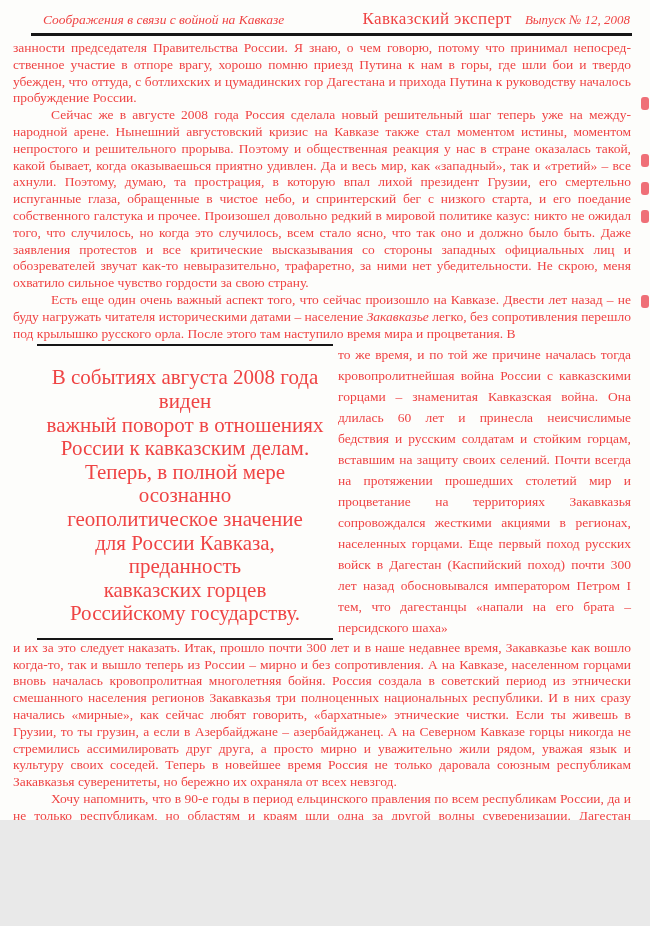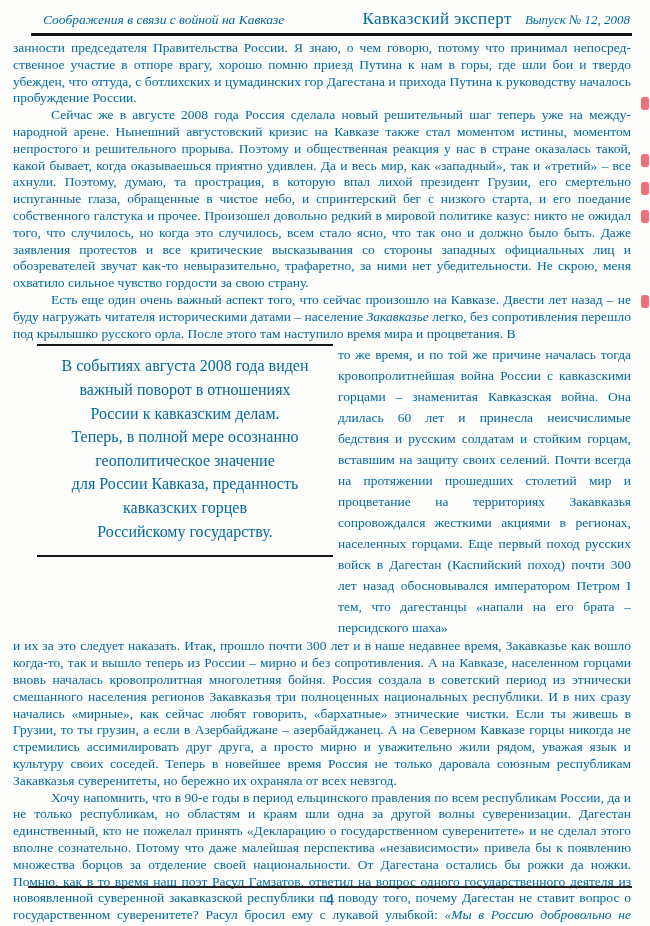--- a/index.html
+++ b/index.html
@@ -1,22 +1,22 @@
 <!DOCTYPE html>
 <html><head>
 <meta charset="utf-8">
 <style>
   html,body{margin:0;padding:0;background:#e9e9e9;}
   .page{
     position:relative;
-    width:650px;height:926px;
+    width:650px;height:820px;
     background:#fdfdfb;
     overflow:hidden;
     font-family:"Liberation Serif","DejaVu Serif",serif;
-    color:#0369a1;
+    color:#ef4444;
     margin:0 auto;
   }
   .header{
     margin:0 18px 0 31px;
     padding:9px 2px 4px 12px;
     display:flex;justify-content:space-between;align-items:baseline;
     border-bottom:3px solid #161616;
   }
   .running-title{font-style:italic;font-size:13.5px;white-space:nowrap;}
   .masthead{white-space:nowrap;}
@@ -28,23 +28,23 @@
     text-align:justify;
   }
   .content p{margin:0;}
   .ind{text-indent:38px;}
   .it{font-style:italic;}
   .quote-row{display:flex;align-items:flex-start;margin-top:2px;}
   .pullquote{
     flex:none;width:296px;box-sizing:border-box;
     margin-left:24px;
     border-top:2px solid #161616;border-bottom:2px solid #161616;
-    padding:8px 2px 12px;
+    padding:20px 2px 12px;
     text-align:center;
-    font-size:16px;line-height:23.6px;
+    font-size:21px;line-height:23.6px;
     white-space:pre-line;
     text-indent:0;
   }
   .side-col{flex:1;margin-left:5px;line-height:21px;text-align:justify;}
   .footer{
     position:absolute;left:28px;right:18px;top:886px;
     border-top:2px solid #242424;
     text-align:center;
   }
   .page-number{font-size:16px;padding-top:3px;}

